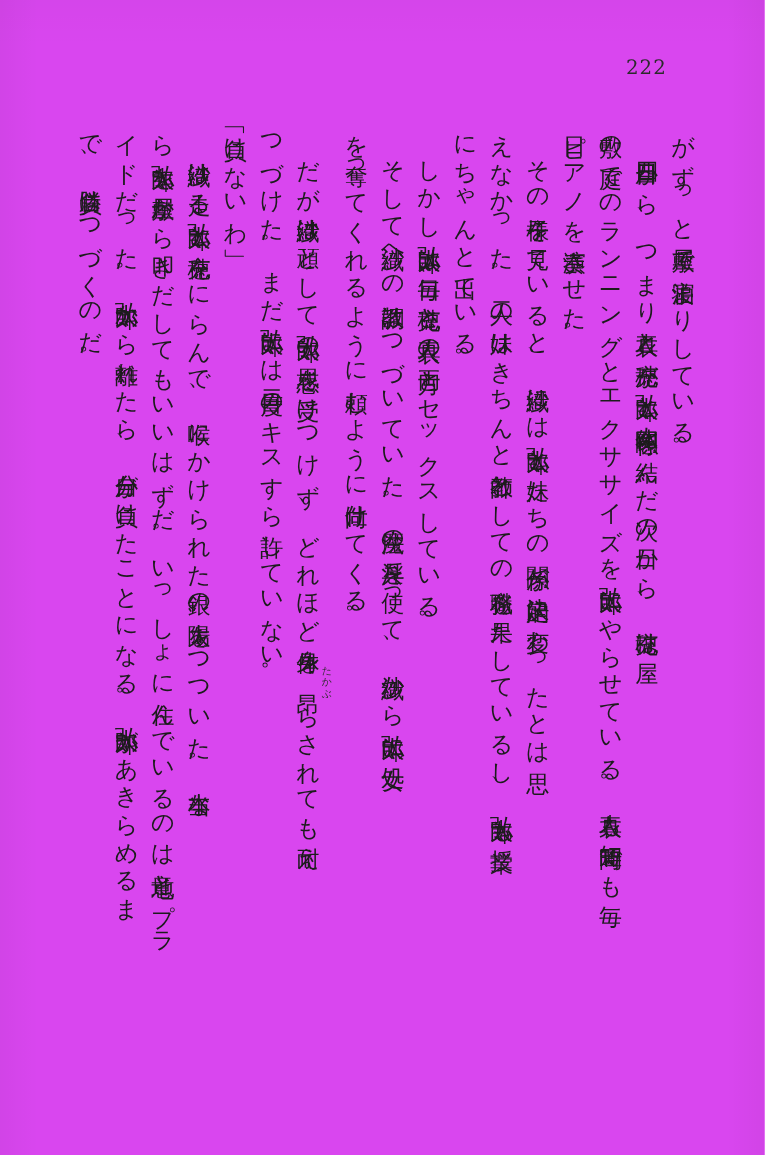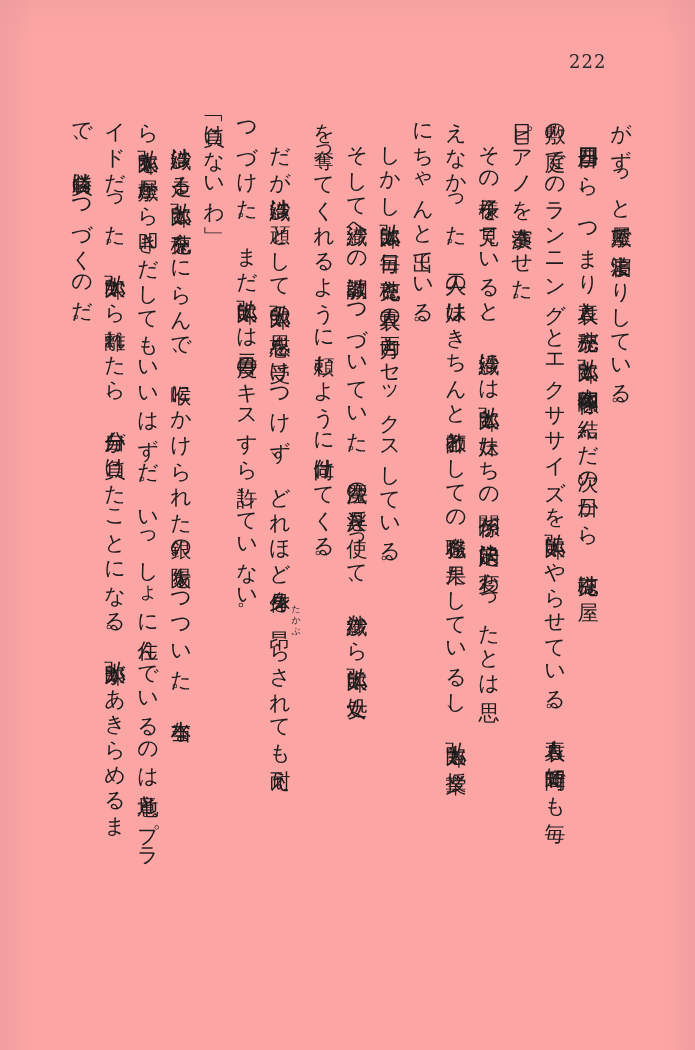--- a/index.html
+++ b/index.html
@@ -3,21 +3,21 @@
 <meta charset="utf-8">
 <style>
   * { margin: 0; padding: 0; box-sizing: border-box; }
   html, body { width: 695px; height: 1050px; }
   body { overflow: hidden; }
 
   .page {
     position: relative;
     width: 695px;
     height: 1050px;
-    background: #fca5a5;
+    background: #d946ef;
     font-family: "DejaVu Serif", serif;
     color: #1e1e1e;
     overflow: hidden;
   }
   
   .page::before {
     content: "";
     position: absolute;
     inset: 0;
     background: linear-gradient(90deg, rgba(0,0,0,0.035), rgba(0,0,0,0) 5%, rgba(0,0,0,0) 95%, rgba(0,0,0,0.035)),

